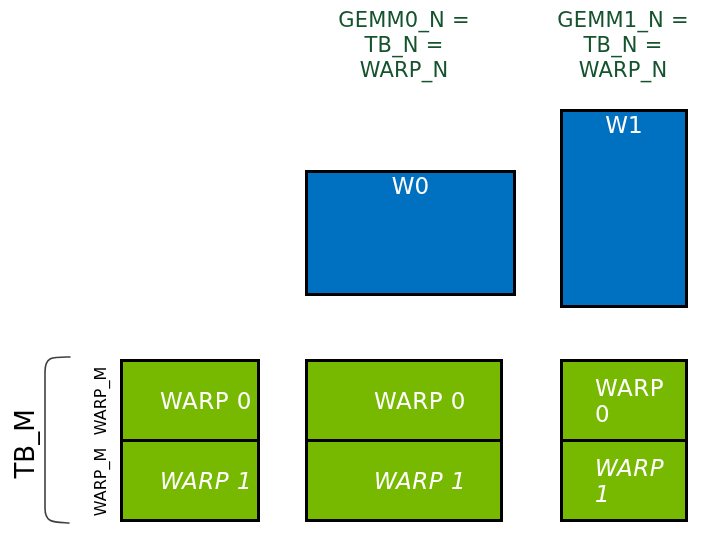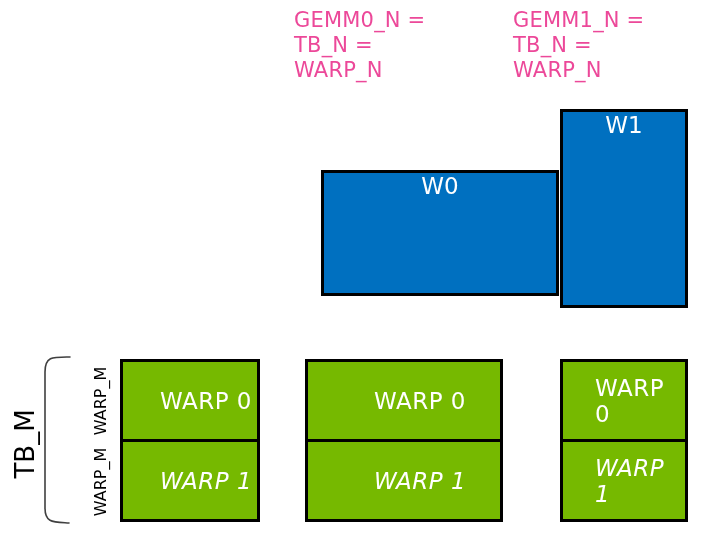--- a/index.html
+++ b/index.html
@@ -12,24 +12,24 @@
     width: 720px;
     height: 540px;
     background: #ffffff;
     overflow: hidden;
     font-family: "DejaVu Sans", "Liberation Sans", sans-serif;
   }
   .header {
     position: absolute;
     top: 8px;
     width: 220px;
-    text-align: left;
+    text-align: center;
     font-size: 21px;
     line-height: 25px;
-    color: #ec4899;
+    color: #14532d;
     letter-spacing: 0.2px;
   }
   .blue-box {
     position: absolute;
     background: var(--blue, #0070C0);
     border: 3px solid var(--border, #000000);
     box-sizing: border-box;
     display: flex;
     align-items: flex-start;
     justify-content: center;
@@ -86,21 +86,21 @@
     <div>GEMM0_N =</div>
     <div>TB_N =</div>
     <div>WARP_N</div>
   </div>
   <div class="header" style="left:513px;">
     <div>GEMM1_N =</div>
     <div>TB_N =</div>
     <div>WARP_N</div>
   </div>
 
-  <div class="blue-box" style="left:321px; top:170px; width:238px; height:126px;">
+  <div class="blue-box" style="left:305px; top:170px; width:211px; height:126px;">
     <span>W0</span>
   </div>
   <div class="blue-box" style="left:560px; top:109px; width:128px; height:199px;">
     <span>W1</span>
   </div>
 
   <div class="green-col" style="left:120px; width:140px;">
     <div class="green-row">
       <span>WARP 0</span>
     </div>

